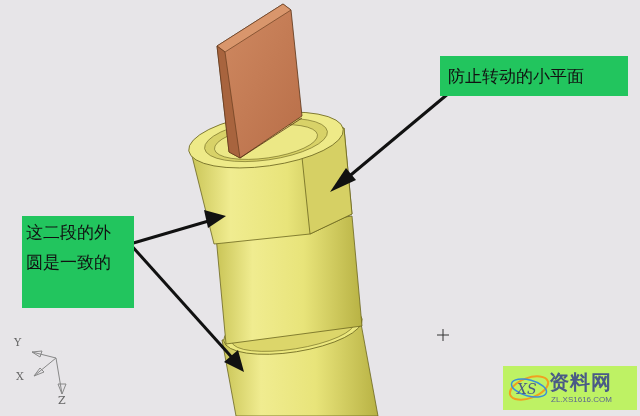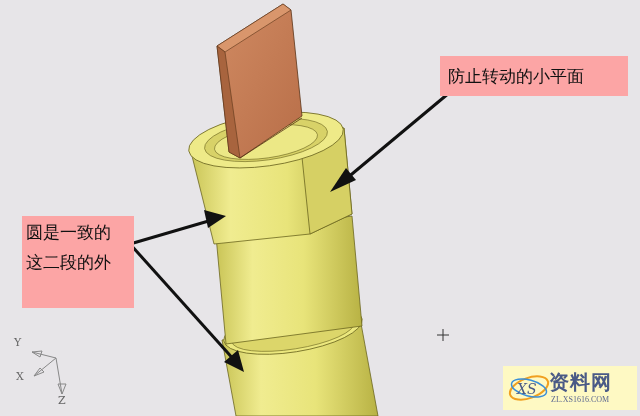--- a/index.html
+++ b/index.html
@@ -1,29 +1,29 @@
 <!DOCTYPE html>
 <html><head>
 <meta charset="utf-8">
 <style>
   html, body { margin:0; padding:0; }
   body { width:640px; height:416px; overflow:hidden; background:#e6e4e6; position:relative;
          font-family:"DejaVu Serif", serif; }
   .viewport { position:absolute; left:0; top:0; width:640px; height:416px; background:#e7e5e8; }
   svg.model { position:absolute; left:0; top:0; }
-  .callout { position:absolute; background:#fca5a5; color:#111; font-size:17px; line-height:32px; }
+  .callout { position:absolute; background:#22c55e; color:#111; font-size:17px; line-height:32px; }
   .callout-right { left:440px; top:56px; width:188px; height:40px; padding-left:8px; box-sizing:border-box; line-height:40px; }
   .callout-left { left:22px; top:216px; width:112px; height:92px; padding:1px 4px; box-sizing:border-box; line-height:30px; }
   .triad { position:absolute; left:10px; top:330px; width:70px; height:80px; }
   .triad span { position:absolute; font-family:"DejaVu Serif", serif; font-size:11px; color:#666; }
   .cursor { position:absolute; left:437px; top:329px; width:12px; height:12px; }
-  .watermark { position:absolute; left:503px; top:366px; width:134px; height:44px; background:#fef9c3; }
+  .watermark { position:absolute; left:503px; top:366px; width:134px; height:44px; background:#bef264; }
   .wm-logo { position:absolute; left:4px; top:5px; width:44px; height:34px; }
   .wm-title { position:absolute; left:46px; top:3px; font-family:Liberation Sans, sans-serif; font-size:20px; font-weight:bold; color:#4a5a86; letter-spacing:1px; }
-  .wm-url { position:absolute; left:48px; top:29px; font-family:Liberation Serif, serif; font-size:8px; color:#5a6690; }
+  .wm-url { position:absolute; left:48px; top:29px; font-family:Liberation Sans, sans-serif; font-size:8px; color:#5a6690; }
 </style>
 </head>
 <body>
 
 <div class="viewport">
   <svg class="model" width="640" height="416" viewBox="0 0 640 416">
     <defs>
       <linearGradient id="brass" x1="0" x2="1" y1="0" y2="0">
         <stop offset="0" stop-color="#c9c456"></stop>
         <stop offset="0.25" stop-color="#f0ec90"></stop>
@@ -61,22 +61,22 @@
       <line x1="130" y1="244" x2="236" y2="362"></line>
       <polygon points="244,372 224,362 238,350" stroke="none"></polygon>
     </g>
   </svg>
 
   <div class="callout callout-right">
     <span>防止转动的小平面</span>
   </div>
 
   <div class="callout callout-left">
+    <div>这二段的外</div>
     <div>圆是一致的</div>
-    <div>这二段的外</div>
   </div>
 
   <div class="triad">
     <svg width="70" height="80">
       <g stroke="#888" fill="none" stroke-width="1">
         <line x1="46" y1="28" x2="22" y2="22"></line>
         <polygon points="22,22 32,21 30,27"></polygon>
         <line x1="46" y1="28" x2="24" y2="46"></line>
         <polygon points="24,46 30,38 34,42"></polygon>
         <line x1="46" y1="28" x2="52" y2="64"></line>

